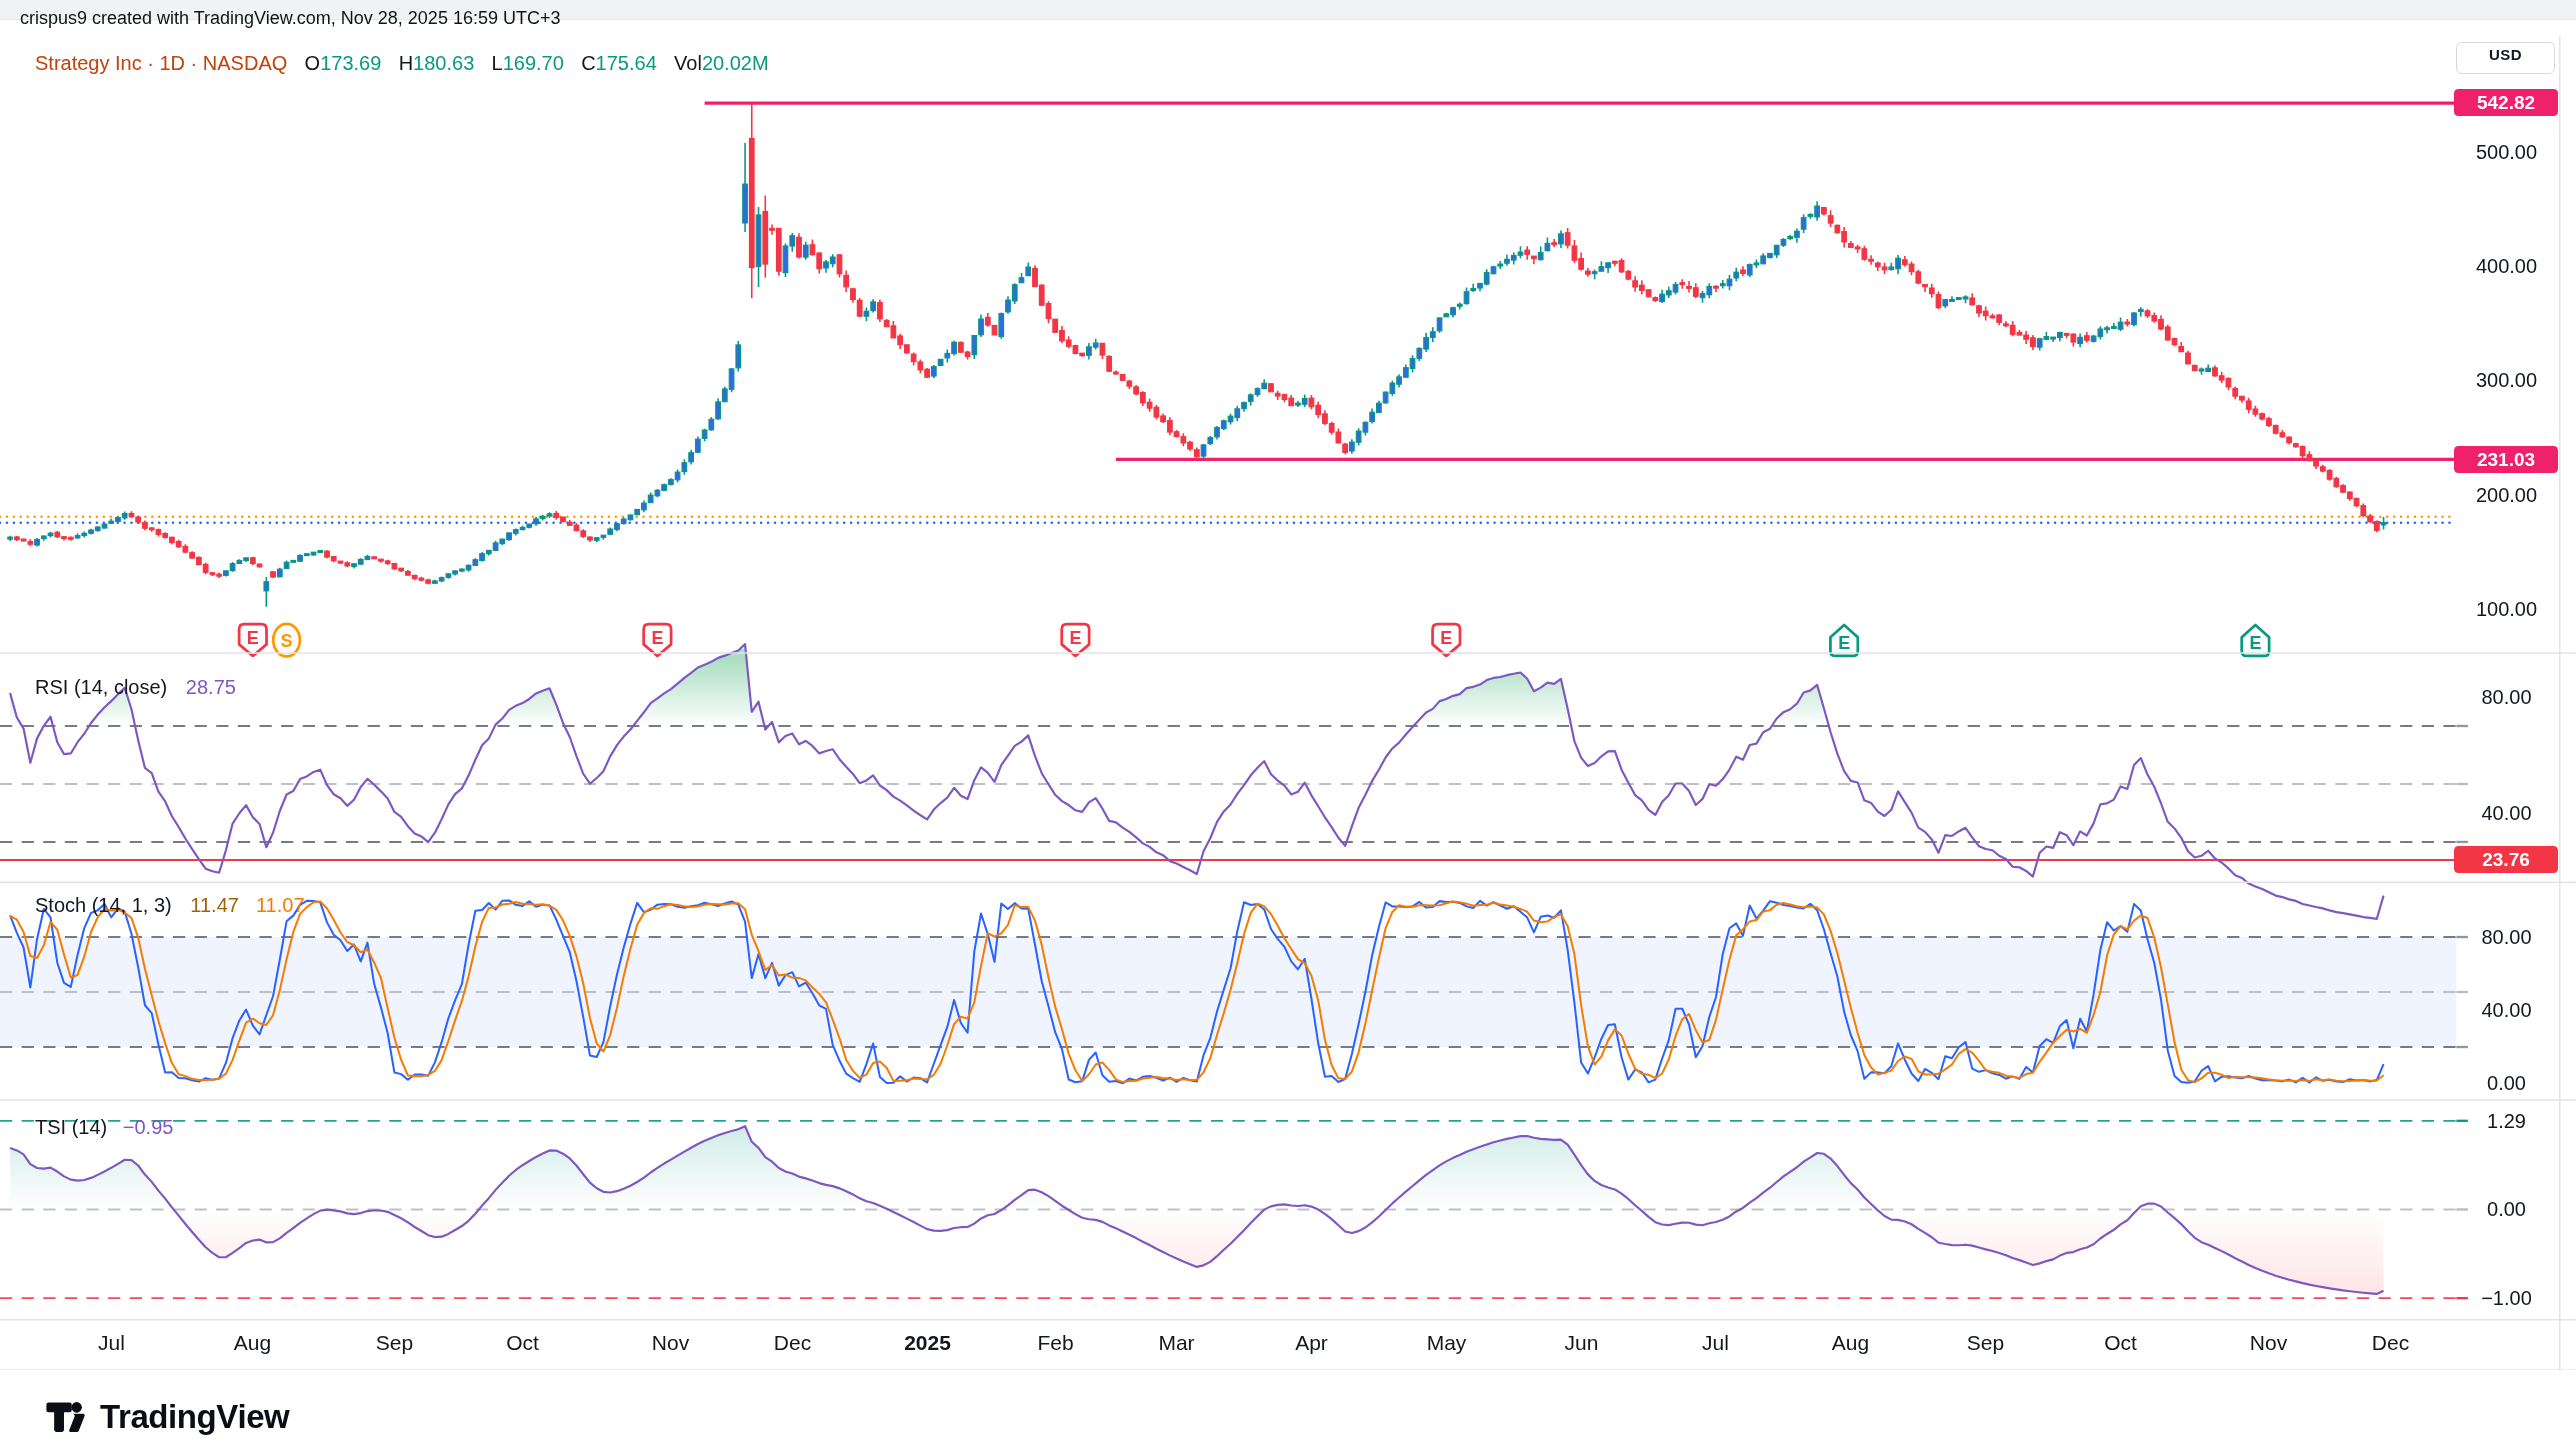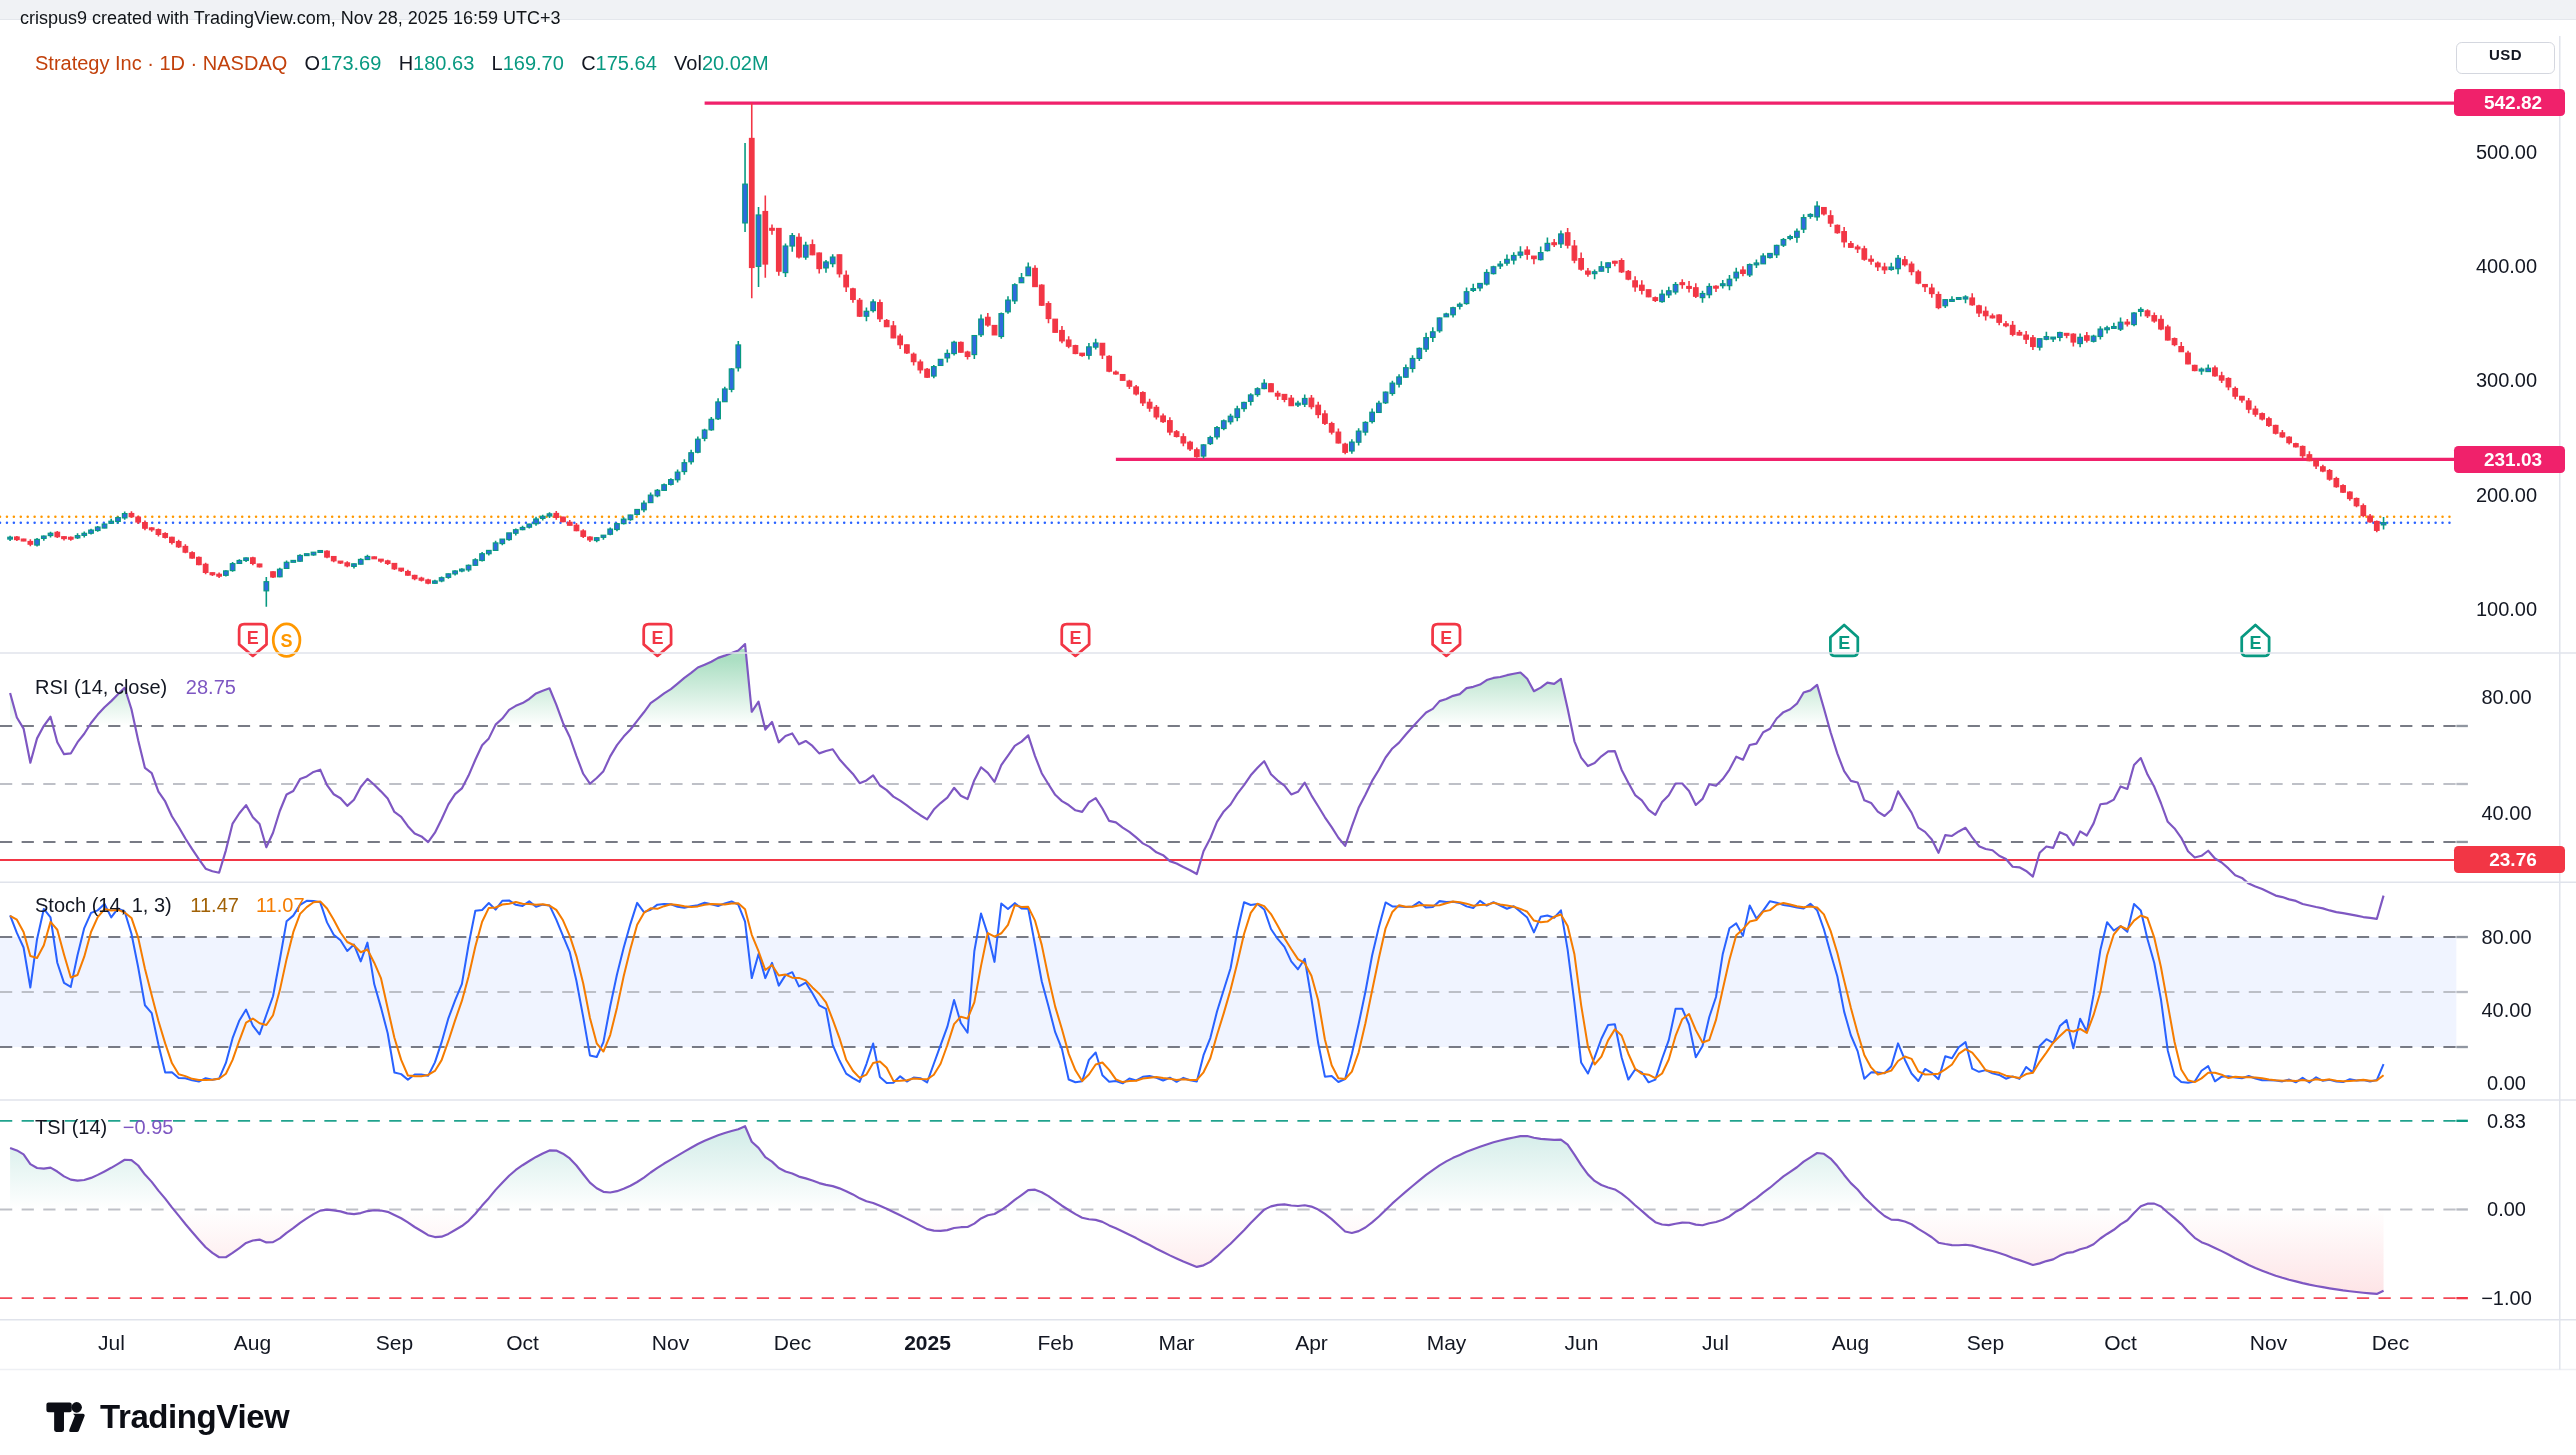--- a/index.html
+++ b/index.html
@@ -10,21 +10,21 @@
   .topbar-text{position:absolute;left:20px;top:0;line-height:36px;font-size:18px;color:#101418;}
   #chart-svg{position:absolute;left:0;top:0;}
   .main-legend{position:absolute;left:35px;top:52px;font-size:20px;white-space:nowrap;}
   .main-legend .sym{color:#c2410c;}
   .main-legend .oitem{margin-left:17.3px;color:#131722;}
   .main-legend .oval{color:#089981;margin-left:0;}
   .pane-legend{position:absolute;left:35px;font-size:20px;white-space:nowrap;color:#131722;}
   .pl-val{margin-left:13px;}
   .axl{position:absolute;left:2453px;width:107px;text-align:center;font-size:20px;color:#131722;height:24.5px;line-height:24.5px;}
   .axbadge{position:absolute;left:2454px;width:104px;height:27px;border-radius:4.3px;text-align:center;
-           line-height:27px;font-size:19px;font-weight:600;color:#ffffff;padding-left:7px;}
+           line-height:27px;font-size:19px;font-weight:600;color:#ffffff;}
   .usd-chip{position:absolute;left:2456px;top:42px;width:99px;height:32px;border:1.4px solid #D4D7DF;
             border-radius:5.8px;background:#fff;box-sizing:border-box;text-align:center;line-height:23px;
             font-size:15px;font-weight:600;letter-spacing:0.4px;color:#131722;}
   .month{position:absolute;top:1331px;width:69px;text-align:center;font-size:21px;color:#131722;}
   .month.bold{font-weight:700;}
   .logo{position:absolute;left:45px;top:1394px;display:flex;align-items:center;}
   .logo-text{font-size:33px;font-weight:700;color:#0C0E15;margin-left:10px;letter-spacing:-0.4px;text-align:center;}
 </style>
 </head>
 <body>
@@ -512,21 +512,21 @@
       <div class="axl" style="top: 483px;">200.00</div>
       <div class="axl" style="top: 597px;">100.00</div>
       <div class="axbadge" style="top: 89px; background: rgb(240, 33, 107);">542.82</div>
       <div class="axbadge" style="top: 446px; background: rgb(240, 33, 107);">231.03</div>
       <div class="axl" style="top: 685px;">80.00</div>
       <div class="axl" style="top: 801px;">40.00</div>
       <div class="axbadge" style="top: 846px; background: rgb(242, 54, 69);">23.76</div>
       <div class="axl" style="top: 925px;">80.00</div>
       <div class="axl" style="top: 998px;">40.00</div>
       <div class="axl" style="top: 1071px;">0.00</div>
-      <div class="axl" style="top: 1109px;">0.83</div>
+      <div class="axl" style="top: 1109px;">1.29</div>
       <div class="axl" style="top: 1197px;">0.00</div>
       <div class="axl" style="top: 1286px;">−1.00</div>
     </div>
   <div id="month-labels">
       <div class="month" style="left: 77px;">Jul</div>
       <div class="month" style="left: 218px;">Aug</div>
       <div class="month" style="left: 360px;">Sep</div>
       <div class="month" style="left: 488px;">Oct</div>
       <div class="month" style="left: 636px;">Nov</div>
       <div class="month" style="left: 758px;">Dec</div>

